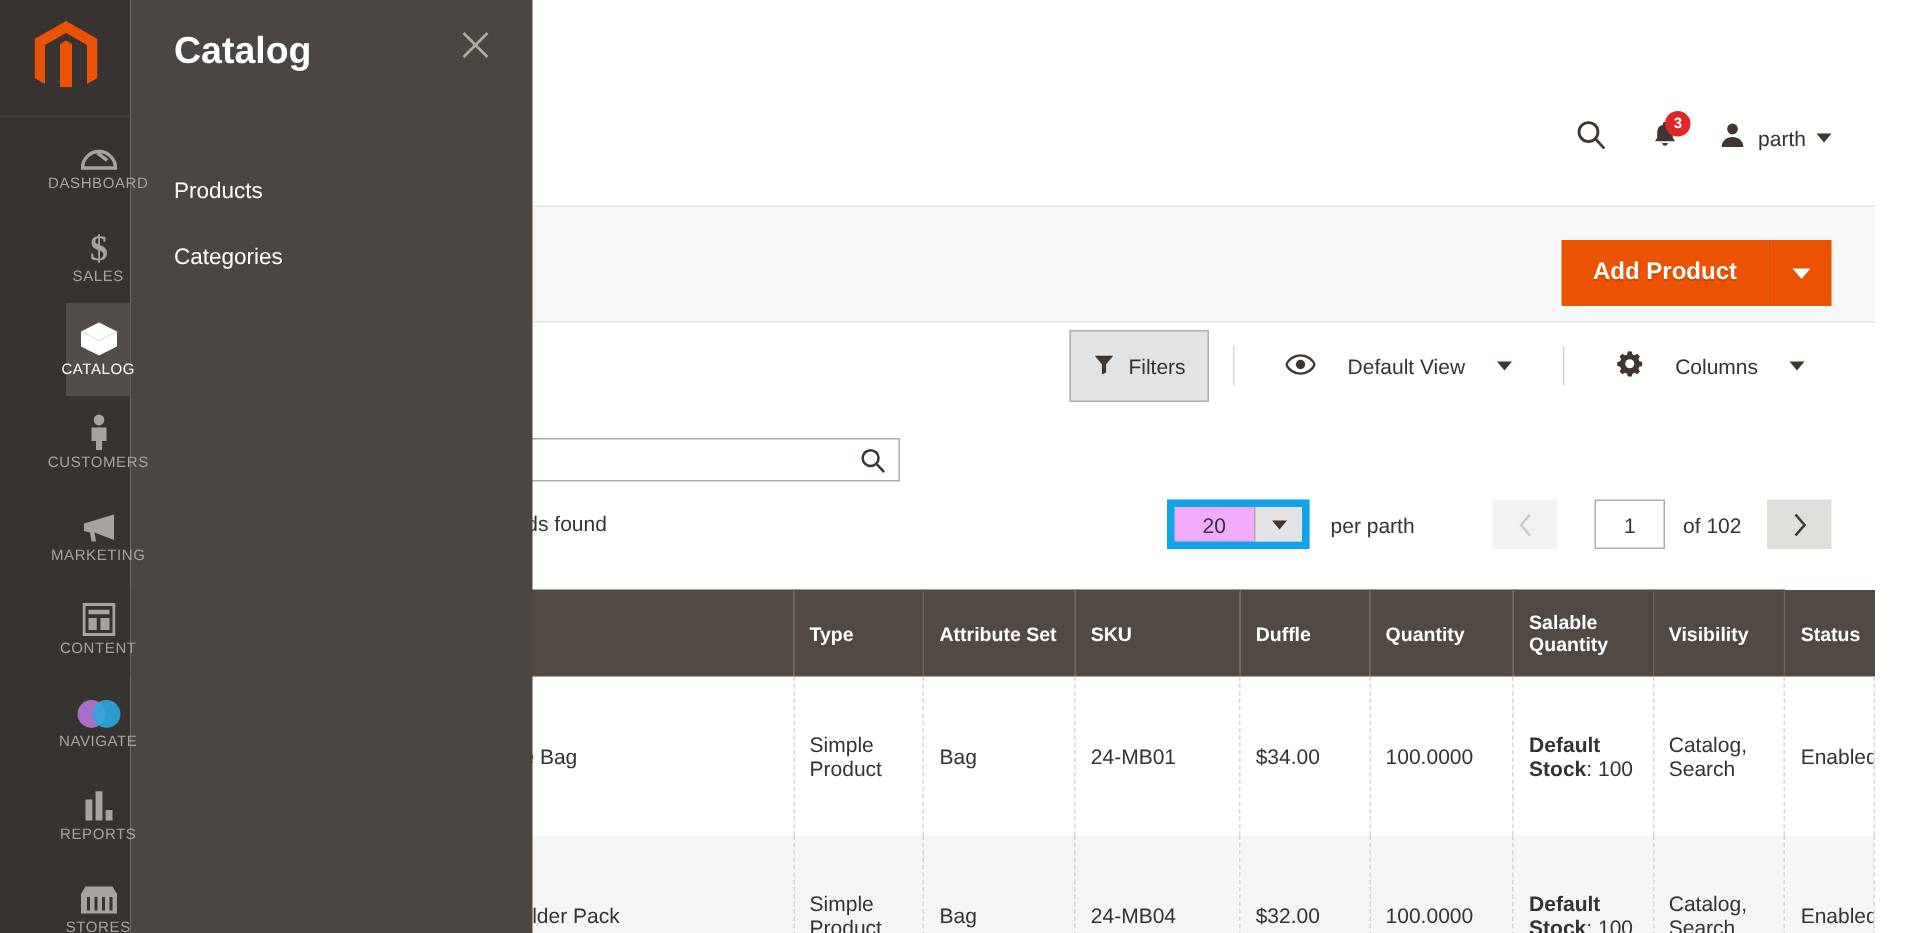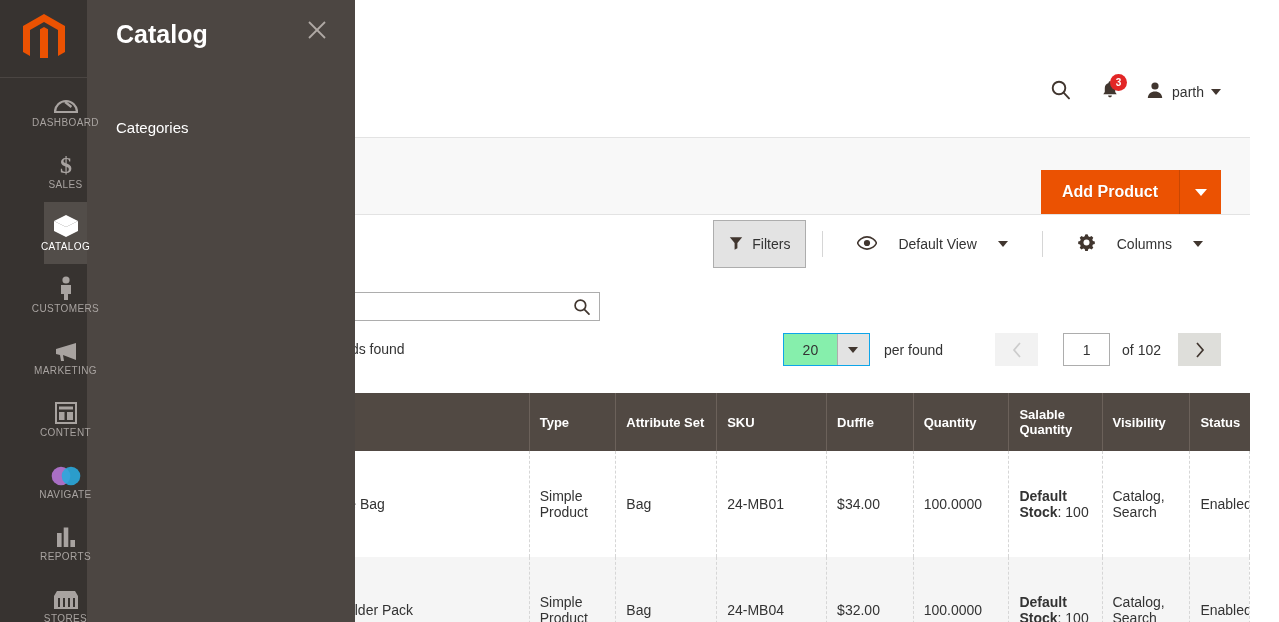--- a/index.html
+++ b/index.html
@@ -112,22 +112,22 @@
     width: 0; height: 0; border-left: 5px solid transparent;
     border-right: 5px solid transparent; border-top: 6px solid #41362f;
   }
 
   
   #title-band {
     position: relative; height: 77px;
     background: #f8f8f8; border-bottom: 1px solid #e3e3e3;
   }
   #add-product-group {
-    position: absolute; right: 29px; top: 32px;
-    display: flex; height: 56px;
+    position: absolute; right: 29px; top: 16px;
+    display: flex; height: 56px; align-items: center;
   }
   #add-product-btn {
     background: #eb5202; color: #ffffff;
     border: none; height: 44px;
     padding: 0 21px;
     font-family: "Liberation Sans", sans-serif;
     font-size: 16px; font-weight: bold;
     cursor: pointer;
     text-shadow: 0 1px 0 rgba(0,0,0,.15);
   }
@@ -186,21 +186,21 @@
     font-size: 14px; color: #333333; white-space: nowrap;
     z-index: 11;
   }
 
   
   #pager {
     position: absolute; right: 29px; top: 333px;
     display: flex; align-items: center; z-index: 12;
   }
   .limit-box {
-    display: flex; height: 33px; border: 1px solid #0ea5e9; background: #86efac;
+    display: flex; height: 33px; border: 5px solid #0ea5e9; background: #f0abfc;
   }
   .limit-box .limit-val {
     width: 53px; display: flex; align-items: center; justify-content: center;
     font-size: 14px; color: #333333;
   }
   .limit-box .limit-arrow {
     width: 32px; background: #e3e3e3; border-left: 1px solid #adadad;
     display: flex; align-items: center; justify-content: center; cursor: pointer;
   }
   #per-page-label { font-size: 14px; color: #333333; margin-left: 14px; }
@@ -369,21 +369,21 @@
 
       <div id="records-found">records found</div>
 
       <div id="pager">
         <div class="limit-box">
           <div class="limit-val">20</div>
           <div class="limit-arrow">
             <span class="caret-sm" style="width:0;height:0;border-left:5px solid transparent;border-right:5px solid transparent;border-top:6px solid #41362f;display:block;"></span>
           </div>
         </div>
-        <span id="per-page-label">per found</span>
+        <span id="per-page-label">per parth</span>
         <div id="pg-prev-wrap">
           <div class="pg-arrow disabled">
             <span>
               <svg width="12" height="18" viewBox="0 0 12 18">
                 <polyline points="9,2 3,9 9,16" fill="none" stroke="#cccccc" stroke-width="1.7"></polyline>
               </svg>
             </span>
           </div>
         </div>
         <input id="page-input" value="1" style="">
@@ -490,20 +490,21 @@
     <div class="fly-head">
       <div class="fly-title">Catalog</div>
       <div class="fly-close">
         <svg width="24" height="24" viewBox="0 0 24 24">
           <line x1="4" y1="4" x2="20" y2="20" stroke="#b0aaa5" stroke-width="1.8"></line>
           <line x1="20" y1="4" x2="4" y2="20" stroke="#b0aaa5" stroke-width="1.8"></line>
         </svg>
       </div>
     </div>
     <div class="fly-links">
+      <a class="fly-link">Products</a>
       <a class="fly-link">Categories</a>
     </div>
   </div>
 
   <div id="admin-rail">
     <div class="logo-wrap">
       <svg width="42" height="50" viewBox="0 0 42 50">
         <polygon points="21,0 42,12 42,38 35,42 35,16 21,8 7,16 7,42 0,38 0,12" fill="#eb5202"></polygon>
         <polygon points="21,13 25,15.3 25,44 17,44 17,15.3" fill="#eb5202"></polygon>
       </svg>

